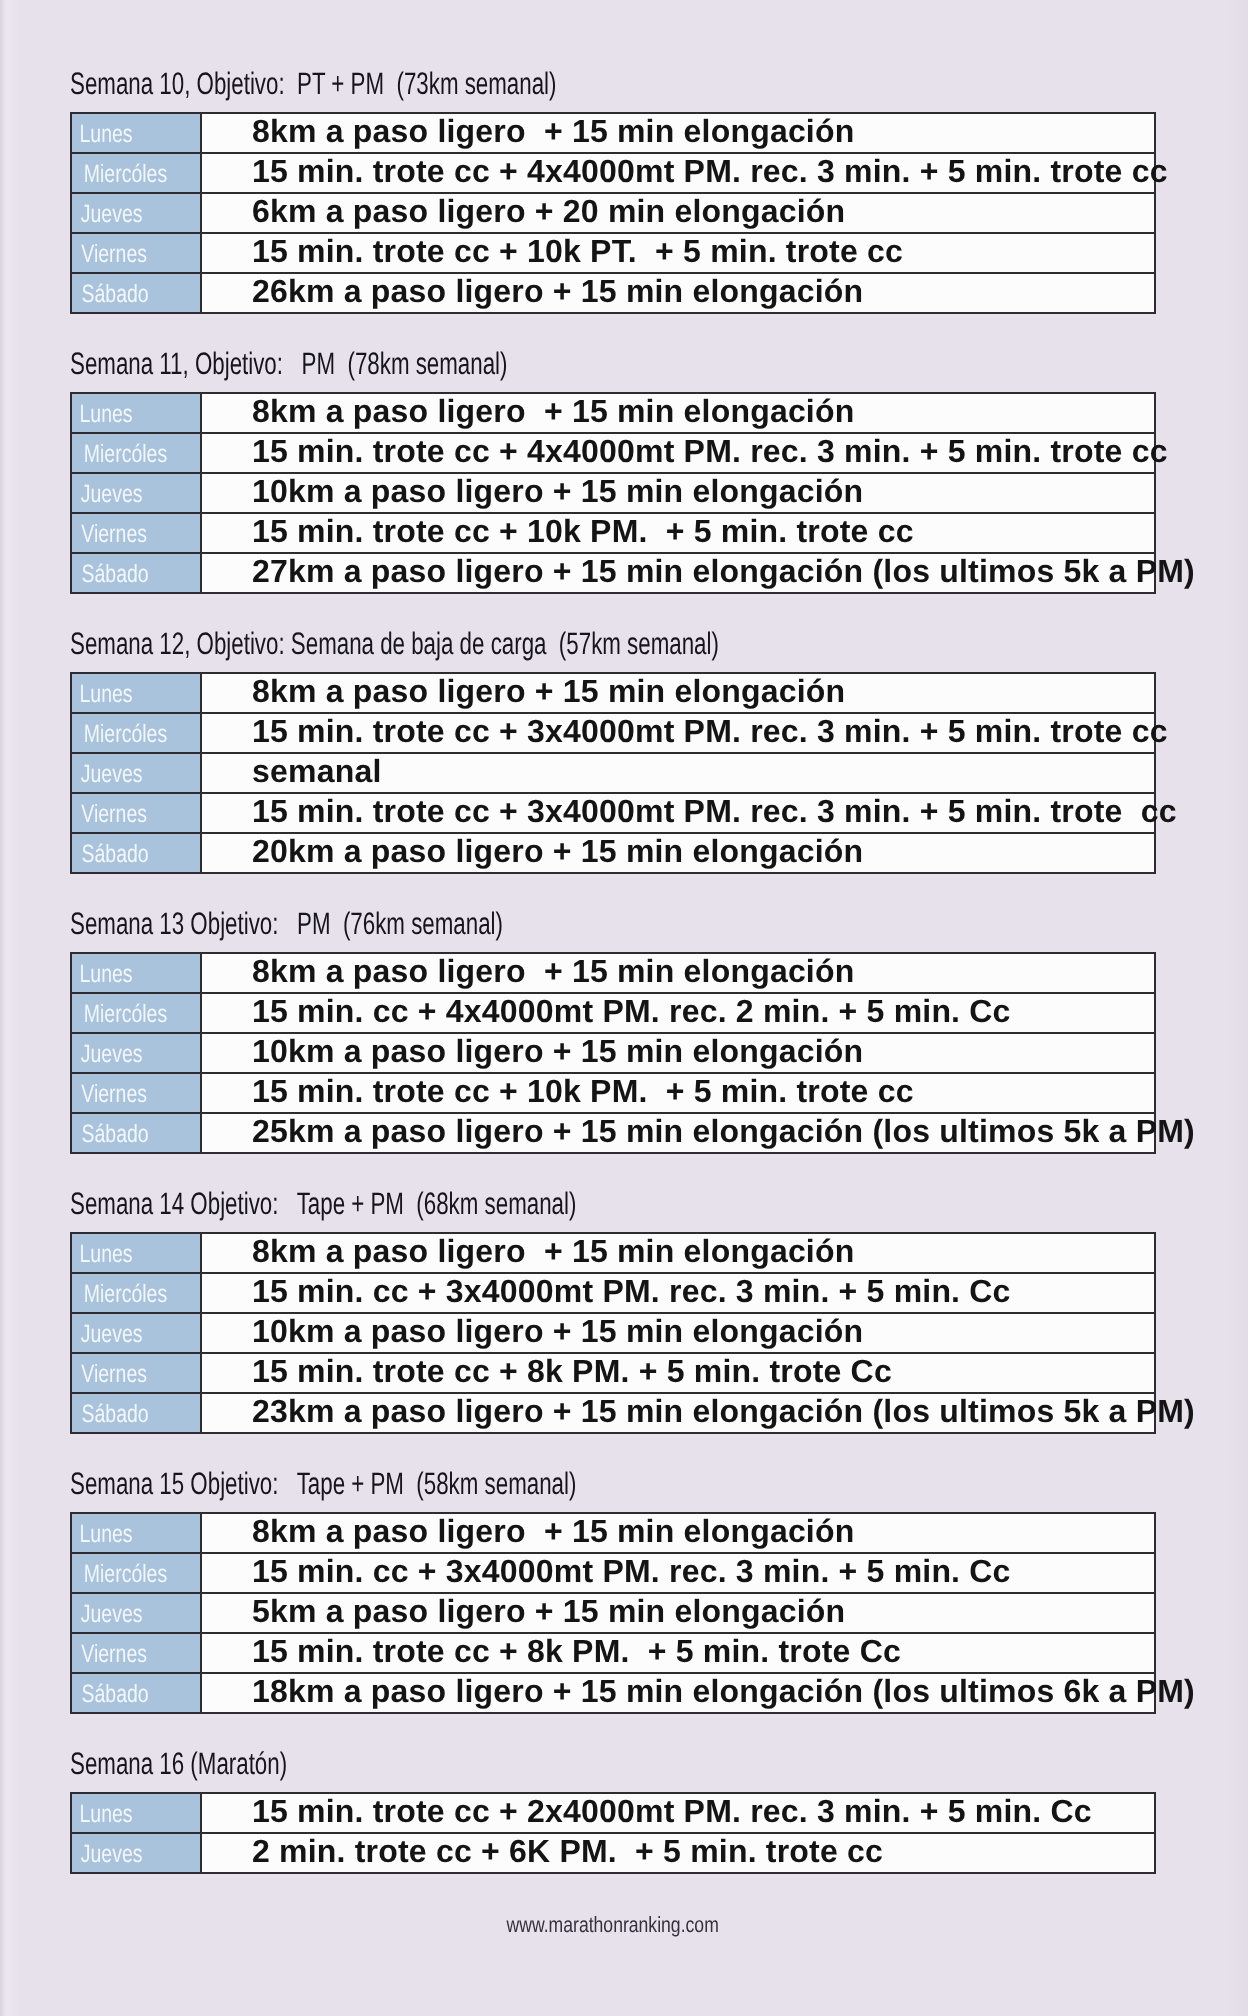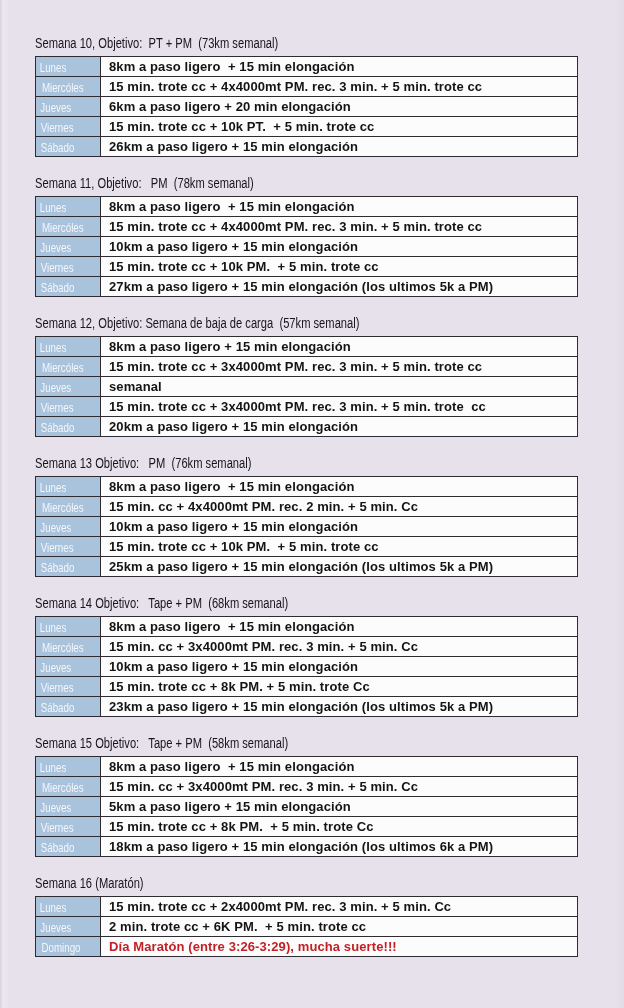--- a/index.html
+++ b/index.html
@@ -52,22 +52,22 @@
     color: #f4f7fb;
     white-space: pre;
     transform: scaleX(0.78);
     transform-origin: center center;
   }
   td.activity-cell {
     background: #fdfcfc;
   }
   td.activity-cell .activity-text {
     display: block;
-    padding-left: 8px;
-    font-size: 13px;
+    padding-left: 25px;
+    font-size: 16px;
     font-weight: bold;
     color: #141414;
     white-space: pre;
     letter-spacing: 0.1px;
   }
   tr.highlight td.activity-cell .activity-text { color: #c32026; }
   .footer {
     margin-top: 9px;
     text-align: center;
   }
@@ -316,23 +316,20 @@
               <td class="activity-cell">
                 <span class="activity-text">15 min. trote cc + 2x4000mt PM. rec. 3 min. + 5 min. Cc</span>
               </td>
             </tr>
             <tr>
               <td class="day-cell"><span class="day-label">Jueves</span></td>
               <td class="activity-cell">
                 <span class="activity-text">2 min. trote cc + 6K PM.  + 5 min. trote cc</span>
               </td>
             </tr>
-            <tr class="highlight">
-              <td class="day-cell"><span class="day-label">Domingo</span></td>
-              <td class="activity-cell">
-                <span class="activity-text">Día Maratón (entre 3:26-3:29), mucha suerte!!!</span>
-              </td>
-            </tr>
           </tbody>
         </table>
       </div>
     </div>
+  <div class="footer">
+    <span class="footer-text">www.marathonranking.com</span>
+  </div>
 </div>
 
 </body></html>

